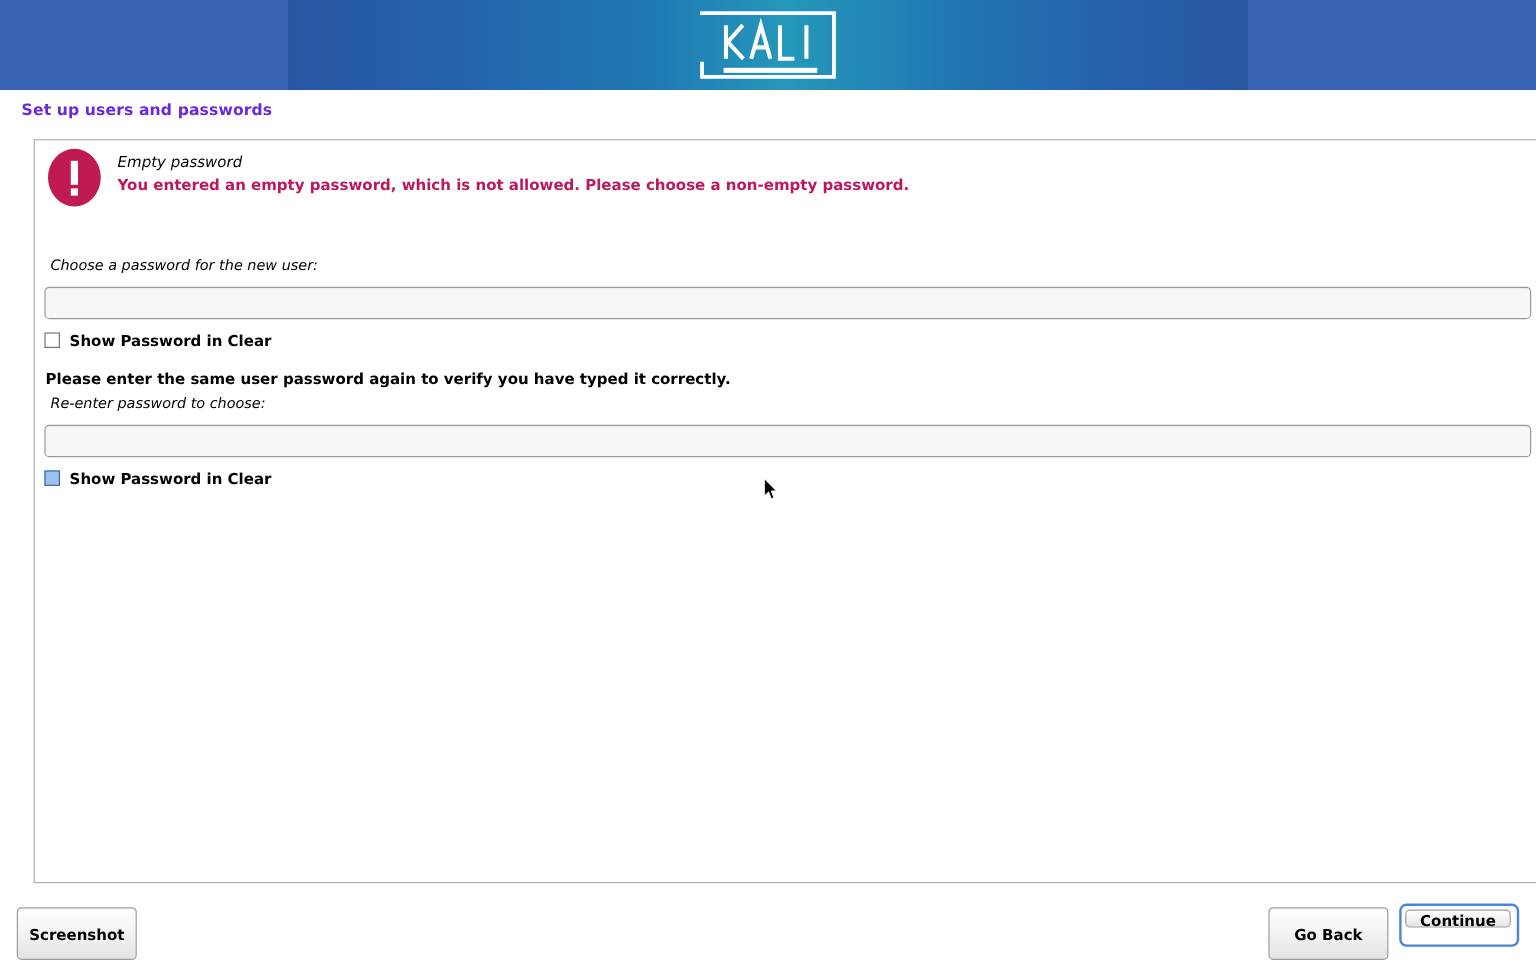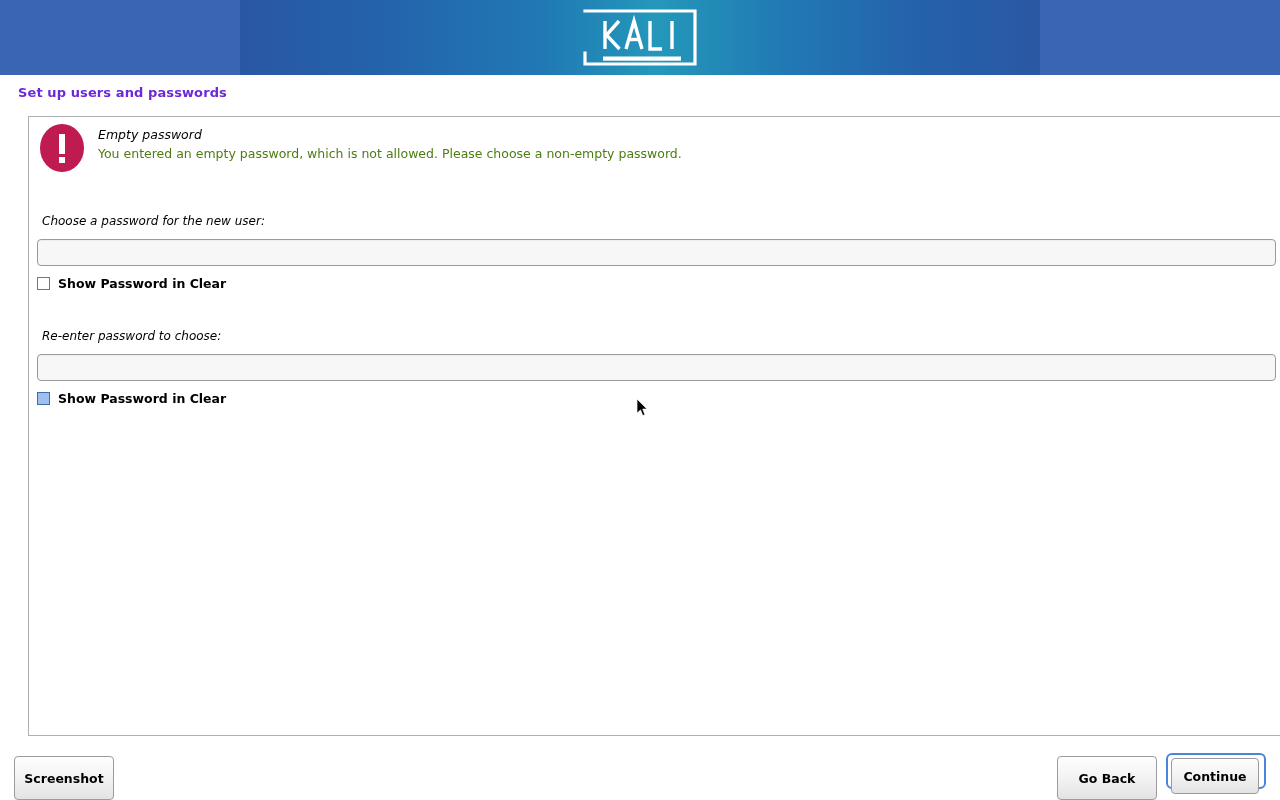--- a/index.html
+++ b/index.html
@@ -89,22 +89,22 @@
     position: absolute;
     left: 69px; top: 10px;
     font-size: 12.5px;
     font-style: italic;
     color: #000000;
   }
   .error-text {
     position: absolute;
     left: 69px; top: 29px;
     font-size: 12.5px;
-    font-weight: normal;
-    color: #4d7c0f;
+    font-weight: bold;
+    color: #be185d;
     text-align: right;
   }
 
   
   .section-heading {
     position: absolute;
     font-size: 12.5px;
     font-weight: bold;
     color: #000000;
   }
@@ -221,32 +221,33 @@
     <div class="error-text">You entered an empty password, which is not allowed. Please choose a non-empty password.</div>
   </div>
 
   <div class="field-label" style="left:13px; top:97px;text-align:right;">Choose a password for the new user:</div>
   <input class="text-input" type="password" style="left: 8px; top: 122px; width: 1239px;" placeholder="">
   <div class="checkbox-row" style="left:8px; top:159px;">
     <span class="cbox"></span>
     <span class="cbox-label">Show Password in Clear</span>
   </div>
 
+  <div class="section-heading" style="left:9px; top:191px;">Please enter the same user password again to verify you have typed it correctly.</div>
   <div class="field-label" style="left:13px; top:212px;">Re-enter password to choose:</div>
   <input class="text-input" type="password" style="left: 8px; top: 237px; width: 1239px;" placeholder="">
   <div class="checkbox-row" style="left:8px; top:274px;">
     <span class="cbox focused"></span>
     <span class="cbox-label">Show Password in Clear</span>
   </div>
 
 </div>
 
 <button class="btn" style="left:14px; top:756px; width:100px;">Screenshot</button>
 
 <button class="btn" style="left:1057px; top:756px; width:100px;">Go Back</button>
 
 <div class="btn-focus-ring" style="left:1166px; top:753px; width:100px; height:36px;">
-  <button class="btn" style="width:88px; height:36px;">Continue</button>
+  <button class="btn" style="width:88px; height:15px;">Continue</button>
 </div>
 
 <svg class="cursor" viewBox="0 0 12 19" xmlns="http://www.w3.org/2000/svg">
   <path d="M1 1 L1 15.2 L4.5 11.9 L6.8 17.6 L8.9 16.7 L6.7 11.1 L11 11.1 Z" fill="#000000" stroke="#ffffff" stroke-width="0.7"></path>
 </svg>
 
 </body></html>

